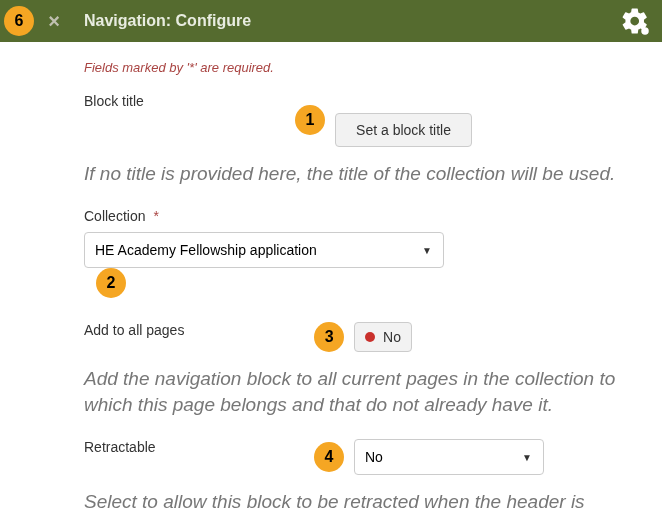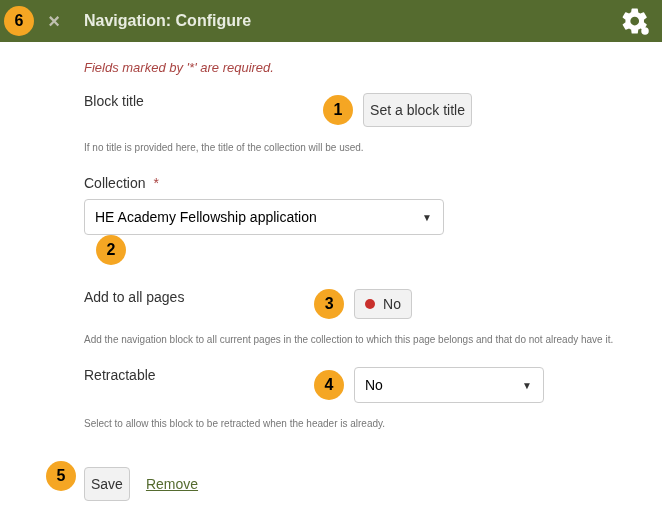--- a/index.html
+++ b/index.html
@@ -62,28 +62,30 @@
   }
   .field-label {
     font-size: 14px;
     color: #333;
   }
   .required-star { color: #a94442; margin-left: 4px; }
   .btn {
     background: #f2f2f2;
     border: 1px solid #ccc;
     border-radius: 4px;
-    padding: 8px 6px;
-    font-size: 14px;
-    color: #333;
-    cursor: pointer;
+    padding: 8px 20px;
+    font-size: 14px;
+    color: #333;
+    cursor: pointer;
+    margin-top: 20px;
   }
   .help-text {
     color: #777;
-    font-size: 10px;
+    font-style: italic;
+    font-size: 19px;
     margin-bottom: 20px;
     line-height: 1.4;
     max-width: 560px;
   }
   .select {
     width: 360px;
     height: 36px;
     border: 1px solid #ccc;
     border-radius: 4px;
     padding: 0 10px;

